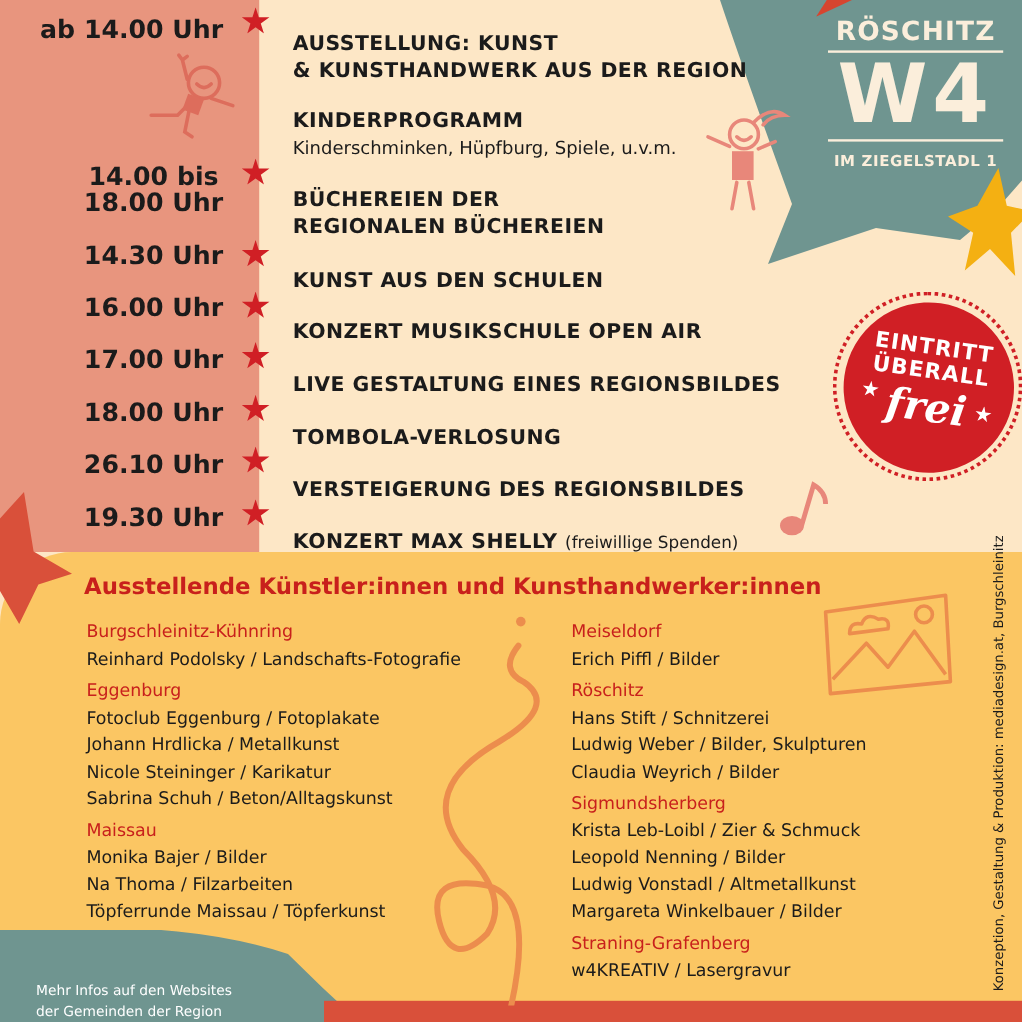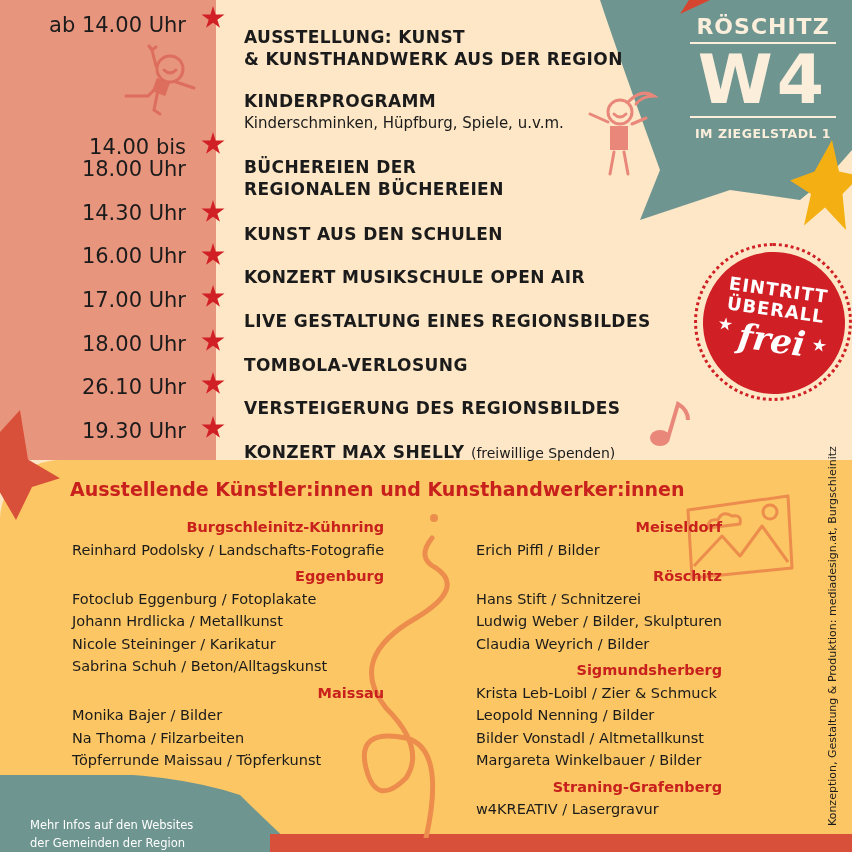--- a/index.html
+++ b/index.html
@@ -19,21 +19,21 @@
   .bg-yellow { position: absolute; left: 0; top: 460px; width: 852px; height: 392px; background: #fbc663;
     border-top-left-radius: 60px; }
   .burst-red-left { position: absolute; left: 0; top: 410px; width: 80px; height: 110px; background: #d9503a;
     clip-path: polygon(25% 0%, 35% 45%, 75% 62%, 40% 70%, 20% 100%, 0% 75%, 0% 20%); }
   .bg-teal-bottom { position: absolute; left: 0; top: 775px; width: 300px; height: 77px; background: #6f9590;
     clip-path: path('M 0 0 Q 150 -10 240 20 Q 270 50 300 77 L 0 77 Z'); }
   .bg-red-bottom { position: absolute; left: 270px; top: 834px; width: 582px; height: 18px; background: #d9503a; }
 
   
   .row { position: absolute; left: 0; width: 700px; }
-  .time { position: absolute; right: calc(700px - 186px); text-align: right; font-weight: normal; font-size: 21px;
+  .time { position: absolute; right: calc(700px - 186px); text-align: center; font-weight: bold; font-size: 21px;
     line-height: 22px; white-space: nowrap; }
   .star { position: absolute; left: 201px; width: 24px; height: 24px; background: #d01f25;
     clip-path: polygon(50% 0%, 61% 35%, 98% 35%, 68% 57%, 79% 91%, 50% 70%, 21% 91%, 32% 57%, 2% 35%, 39% 35%); }
   .event { position: absolute; left: 244px; font-weight: bold; font-size: 17px; line-height: 22px; letter-spacing: 0.4px; white-space: nowrap; margin-top: 20px; }
   .event-sub { font-weight: normal; font-size: 15px; letter-spacing: 0; }
   .event-note { font-weight: normal; font-size: 14px; letter-spacing: 0; }
 
   
   .venue { position: absolute; left: 690px; top: 14px; width: 146px; color: #fbeedb; text-align: center; }
   .venue-town { font-weight: bold; font-size: 22px; letter-spacing: 1px; line-height: 26px; border-bottom: 2px solid #fbeedb; padding-bottom: 2px; }
@@ -52,21 +52,21 @@
     clip-path: polygon(50% 0%, 61% 35%, 98% 35%, 68% 57%, 79% 91%, 50% 70%, 21% 91%, 32% 57%, 2% 35%, 39% 35%); }
 
   
   .doodle { position: absolute; }
 
   
   .ex-title { position: absolute; left: 70px; top: 478px; color: #c8201c; font-weight: bold; font-size: 19px; white-space: nowrap; }
   .col { position: absolute; font-size: 14.5px; line-height: 22.5px; }
   .col-left { left: 72px; top: 516px; }
   .col-right { left: 476px; top: 516px; }
-  .town { color: #c8201c; font-weight: bold; font-size: 14.5px; line-height: 22.5px; margin-top: 4px; text-align: right; }
+  .town { color: #c8201c; font-weight: normal; font-size: 14.5px; line-height: 22.5px; margin-top: 4px; }
   .town:first-child { margin-top: 0; }
   .artist { color: #1b1b1b; white-space: nowrap; }
 
   .credit { position: absolute; left: 826px; top: 826px; transform-origin: 0 0; transform: rotate(-90deg);
     font-size: 11px; white-space: nowrap; color: #1b1b1b; }
   .moreinfo { position: absolute; left: 30px; top: 816px; color: #fff; font-size: 11.5px; line-height: 18px; }
 </style>
 </head>
 <body>
 
@@ -212,21 +212,21 @@
 <div class="col col-right">
   <div class="town">Meiseldorf</div>
   <div class="artist">Erich Piffl / Bilder</div>
   <div class="town">Röschitz</div>
   <div class="artist">Hans Stift / Schnitzerei</div>
   <div class="artist">Ludwig Weber / Bilder, Skulpturen</div>
   <div class="artist">Claudia Weyrich / Bilder</div>
   <div class="town">Sigmundsherberg</div>
   <div class="artist">Krista Leb-Loibl  / Zier &amp; Schmuck</div>
   <div class="artist">Leopold Nenning / Bilder</div>
-  <div class="artist">Bilder Vonstadl / Altmetallkunst</div>
+  <div class="artist">Ludwig Vonstadl / Altmetallkunst</div>
   <div class="artist">Margareta Winkelbauer / Bilder</div>
   <div class="town">Straning-Grafenberg</div>
   <div class="artist">w4KREATIV / Lasergravur</div>
 </div>
 
 <div class="moreinfo">
   <div>Mehr Infos auf den Websites</div>
   <div>der Gemeinden der Region</div>
 </div>
 <div class="credit">Konzeption, Gestaltung &amp; Produktion: mediadesign.at, Burgschleinitz</div>

